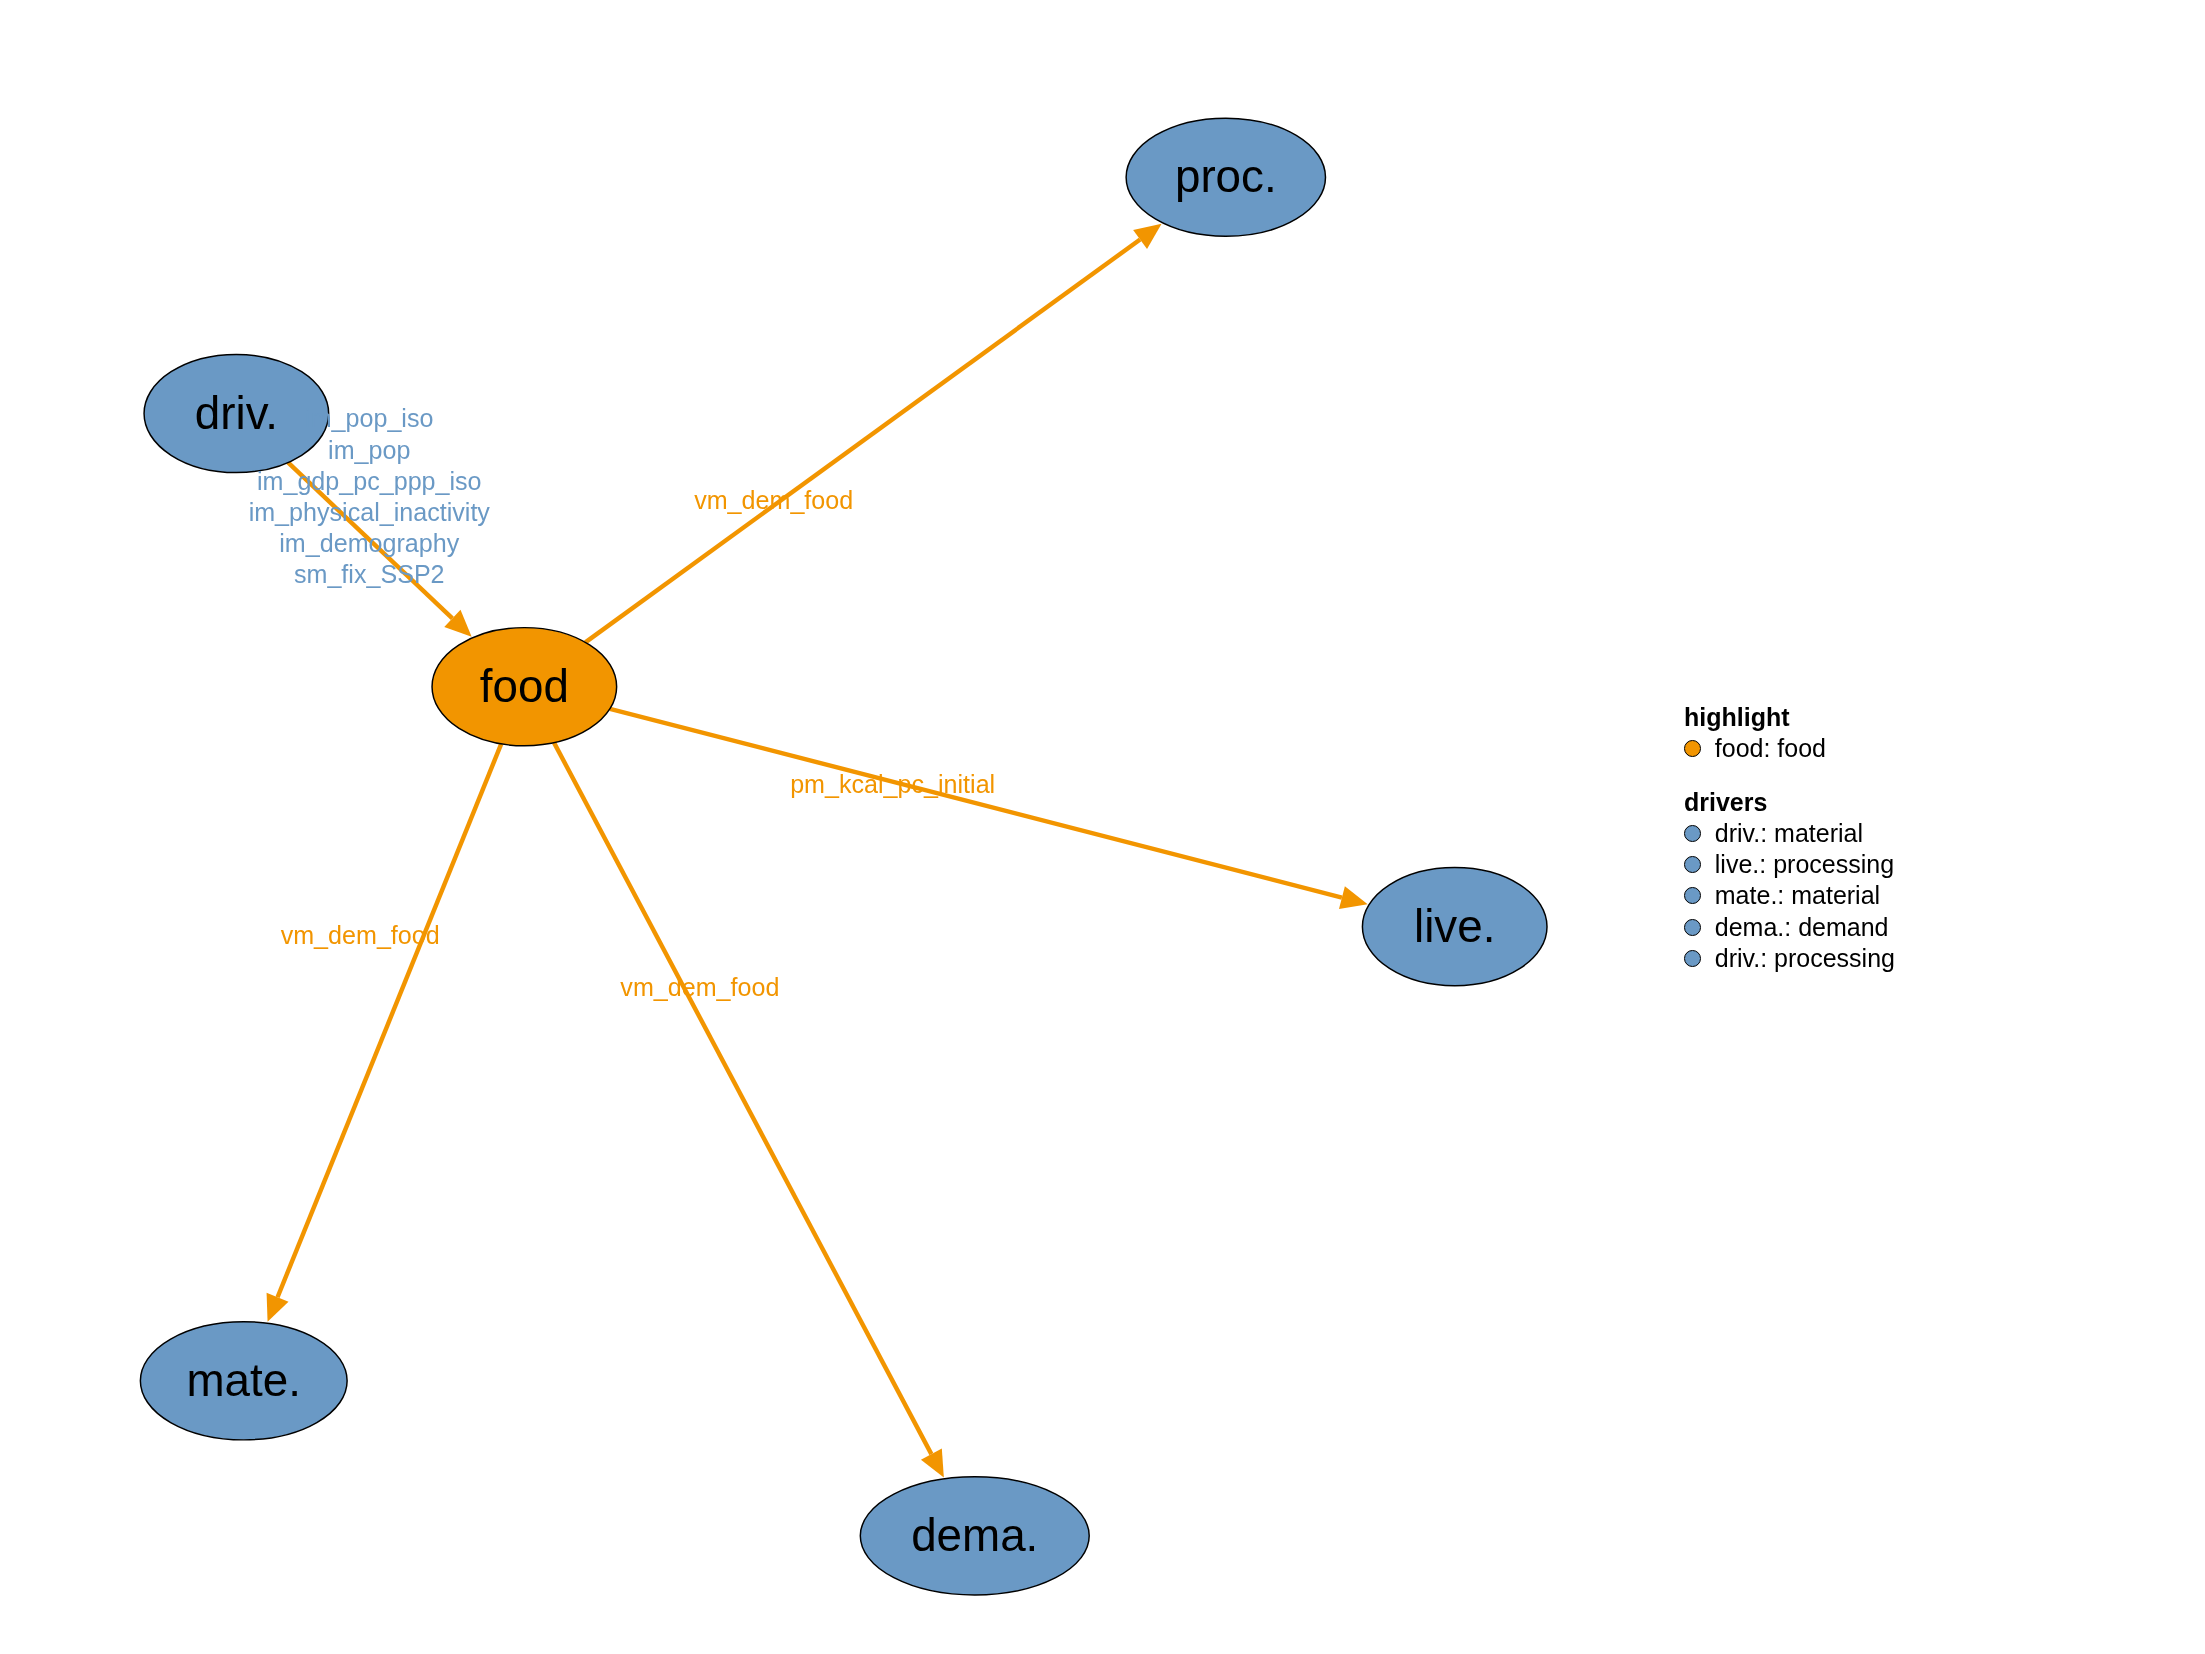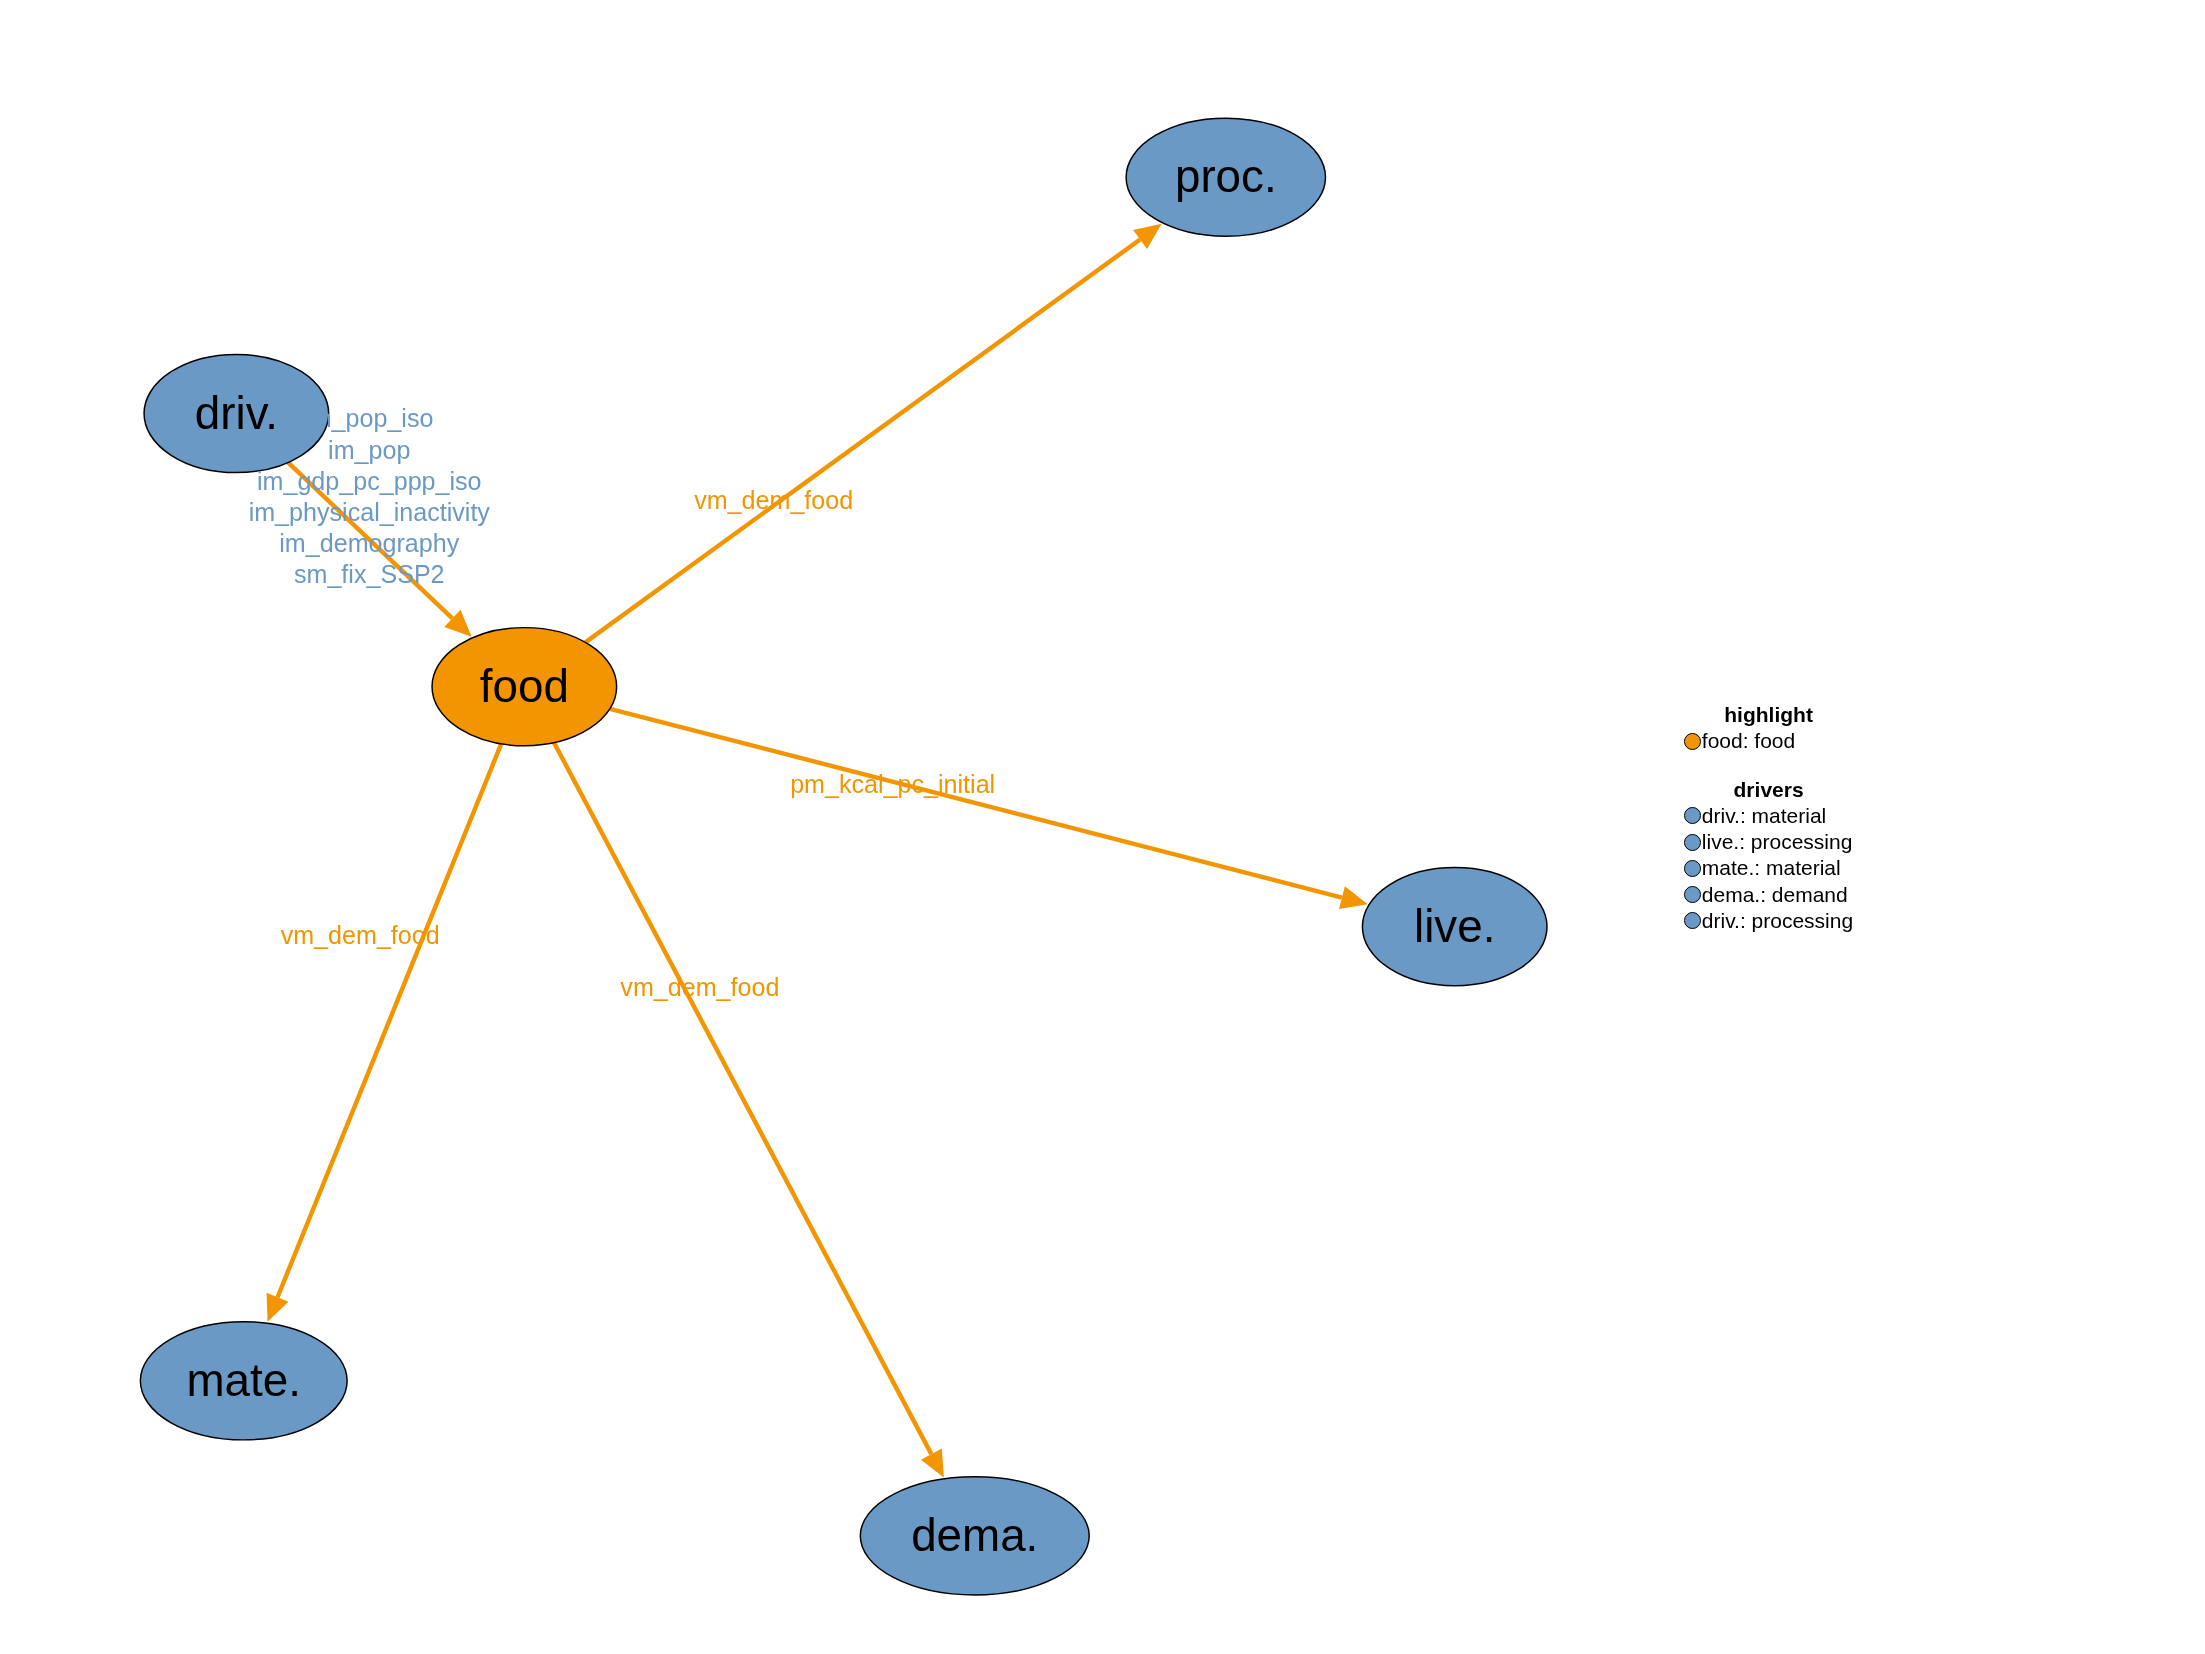--- a/index.html
+++ b/index.html
@@ -42,32 +42,31 @@
     dominant-baseline: middle;
   }
   .driver-label {
     font-size: 34px;
     fill: #6a99c5;
     text-anchor: middle;
     dominant-baseline: middle;
   }
   .legend {
     position: absolute;
-    font-size: 21px;
+    font-size: 25px;
     color: #000000;
     line-height: 1.25;
-    text-align: center;
   }
   .legend .legend-title {
     font-weight: bold;
   }
   .legend .legend-row {
     display: flex;
     align-items: center;
-    gap: 1px;
+    gap: 14px;
   }
   .legend .swatch {
     width: 14.8px;
     height: 14.8px;
     border-radius: 50%;
     border: 1.5px solid #000;
     flex: none;
   }
 </style>
 </head>

